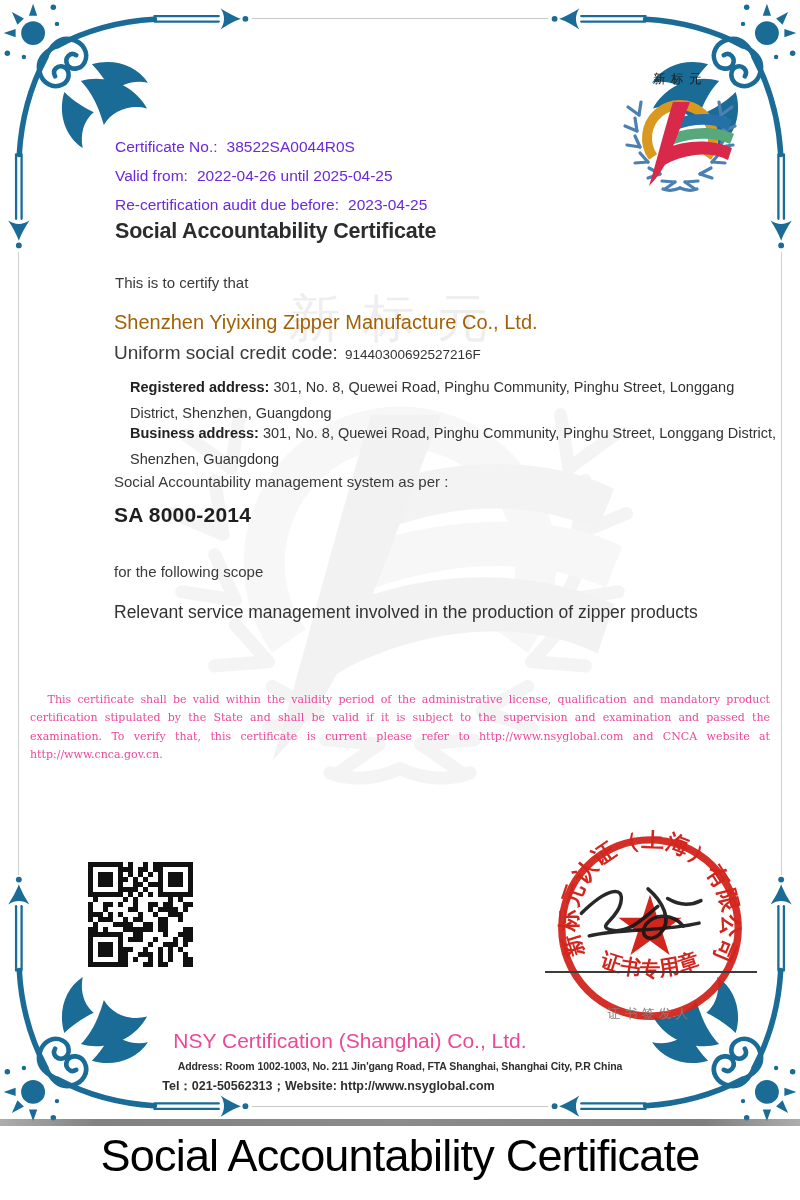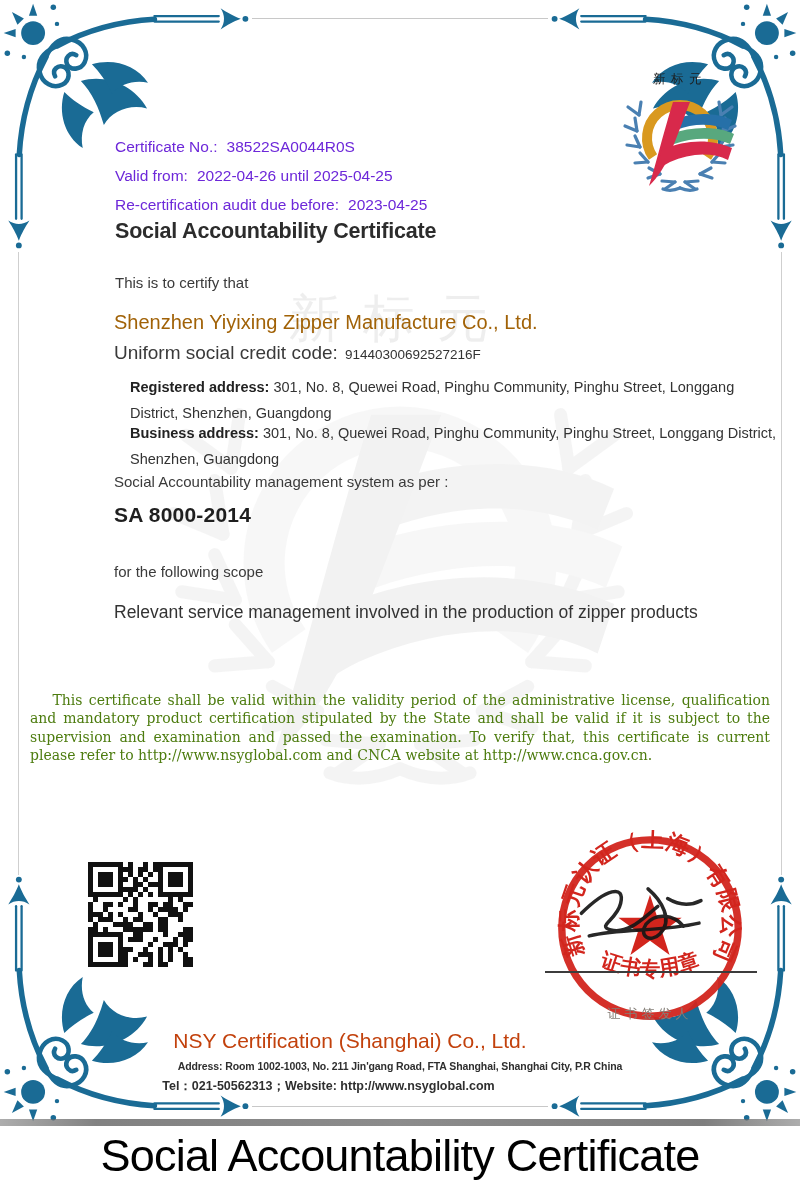--- a/index.html
+++ b/index.html
@@ -32,34 +32,34 @@
   .addr{left:130px;width:622px;font-size:14.5px;line-height:26px;color:#333;}
   .addr b{color:#222;}
   .addr.reg{top:374px;}
   .addr.bus{top:420px;width:648px;}
   .sysline{left:114px;top:473px;font-size:15px;}
   .standard{left:114px;top:503px;font-size:21px;font-weight:bold;color:#1f1f1f;letter-spacing:0.2px;}
   .scope-intro{left:114px;top:563px;font-size:15px;}
   .scope{left:114px;top:602px;font-size:17.5px;color:#333;}
 
   .disclaimer{left:30px;right:30px;top:691px;font-family:"DejaVu Serif","Liberation Serif",serif;
-              font-size:14px;line-height:18.4px;color:#4d7c0f;text-align:justify;text-indent:1.6em;}
+              font-size:11px;line-height:18.4px;color:#ec4899;text-align:justify;text-indent:1.6em;}
 
   
   .stamp{left:552px;top:830px;width:196px;height:196px;}
   .sig-line{left:545px;top:971px;width:212px;height:2px;background:#3c3c3c;}
   .signer{left:555px;top:1005px;width:190px;text-align:center;font-size:13px;color:#857f78;letter-spacing:4px;}
 
   .qr{left:88px;top:862px;width:106px;height:106px;}
 
   
   .watermark{left:120px;top:270px;width:560px;height:520px;filter:grayscale(1);opacity:0.07;pointer-events:none;}
 
   
-  .f-company{left:0;top:1029px;width:700px;text-align:center;font-size:21px;color:#c2410c;}
+  .f-company{left:0;top:1029px;width:700px;text-align:center;font-size:21px;color:#ec4899;}
   .f-address{left:0;top:1060px;width:800px;text-align:center;font-size:10.5px;font-weight:bold;color:#2f2f2f;letter-spacing:-0.1px;}
   .f-tel{left:0;top:1078px;width:657px;text-align:center;font-size:12.5px;font-weight:bold;color:#2f2f2f;}
 
   .scan-edge{left:0;top:1119px;width:800px;height:7px;
              background:linear-gradient(90deg,#8a8a8a 0%,#4c4c4c 12%,#5a5a5a 50%,#474747 88%,#8a8a8a 100%);opacity:.7;}
   .bottom-title{left:0;top:1130px;width:800px;text-align:center;font-size:45px;color:#000;
                 letter-spacing:-0.8px;font-weight:400;}
   .logo{left:612px;top:68px;width:136px;height:124px;}
 </style>
 </head>

